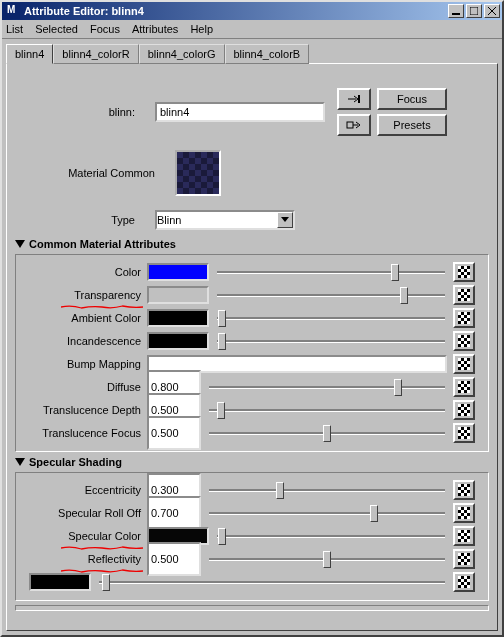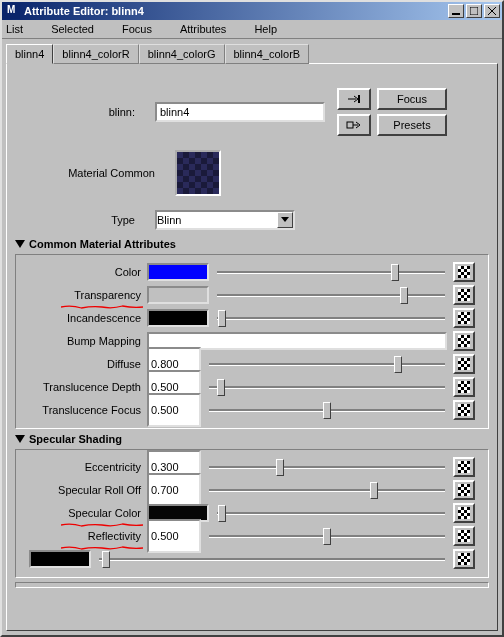--- a/index.html
+++ b/index.html
@@ -3,21 +3,21 @@
 <meta charset="utf-8">
 <style>
   * { box-sizing: border-box; font-family: "MS Sans Serif", "Tahoma", sans-serif; font-size: 11px; }
   body { margin: 0; background: #c0c0c0; width: 504px; height: 637px; overflow: hidden; }
   .window { width: 504px; height: 637px; border: 2px solid; border-color: #dfdfdf #404040 #404040 #dfdfdf; background: #c0c0c0; display: flex; flex-direction: column; }
   .titlebar { height: 18px; background: linear-gradient(to right, #08246b, #a6c7ef); color: #fff; display: flex; align-items: center; padding: 0 2px; font-weight: bold; }
   .titlebar .app-icon { width: 16px; height: 16px; display:inline-block; background: #0a246a; margin-right: 4px; position:relative; }
   .titlebar .app-icon::after { content:"M"; color:#fff; font-size:10px; position:absolute; left:3px; top:1px; }
   .titlebar .spacer { flex: 1; }
   .titlebar .tb-btn { width: 16px; height: 14px; background: #c0c0c0; border: 1px solid; border-color: #fff #404040 #404040 #fff; margin-left: 2px; display:flex; align-items:center; justify-content:center; }
-  .menubar { height: 19px; display: flex; align-items: center; padding: 0 4px; gap: 28px; border-bottom: 1px solid #808080; }
+  .menubar { height: 19px; display: flex; align-items: center; padding: 0 4px; gap: 12px; border-bottom: 1px solid #808080; }
   .menubar span { cursor: default; }
   .tab-strip { display: flex; margin: 4px 4px 0 4px; }
   .tab { padding: 3px 8px; border: 1px solid; border-color: #fff #404040 transparent #fff; background: #c0c0c0; position: relative; top: 1px; margin-right: 0px; }
   .tab.active { border-bottom: 1px solid #c0c0c0; z-index: 2; }
   .tab.inactive { border-color: #dfdfdf #808080 #808080 #dfdfdf; text-align: center; }
   .panel { flex: 1; margin: 0 4px 4px 4px; border: 1px solid; border-color: #fff #404040 #404040 #fff; padding: 10px 8px 4px 8px; overflow: hidden; }
   .row { display: flex; align-items: center; margin-bottom: 3px; }
   .row .label { width: 140px; text-align: right; padding-right: 20px; }
   .sunken-input { border: 2px inset #dfdfdf; background: #fff; height: 20px; padding: 1px 3px; }
   .btn { border: 2px solid; border-color: #fff #404040 #404040 #fff; background: #c0c0c0; height: 22px; display:flex; align-items:center; justify-content:center; cursor:default; }
@@ -173,20 +173,32 @@
             <div class="slider-wrap">
               <div class="slider-track">
                 <div class="slider-thumb" style="left:82%"></div>
               </div>
             </div>
             <div class="btn map-btn">
               <div class="checker"></div>
             </div>
           </div>
           <div class="attr-row">
+            <span class="alabel">Ambient Color</span>
+            <div class="color-swatch" style="background:#000000"></div>
+            <div class="slider-wrap">
+              <div class="slider-track">
+                <div class="slider-thumb" style="left:2%"></div>
+              </div>
+            </div>
+            <div class="btn map-btn">
+              <div class="checker"></div>
+            </div>
+          </div>
+          <div class="attr-row">
             <span class="alabel">Incandescence</span>
             <div class="color-swatch" style="background:#000000"></div>
             <div class="slider-wrap">
               <div class="slider-track">
                 <div class="slider-thumb" style="left:2%"></div>
               </div>
             </div>
             <div class="btn map-btn">
               <div class="checker"></div>
             </div>

